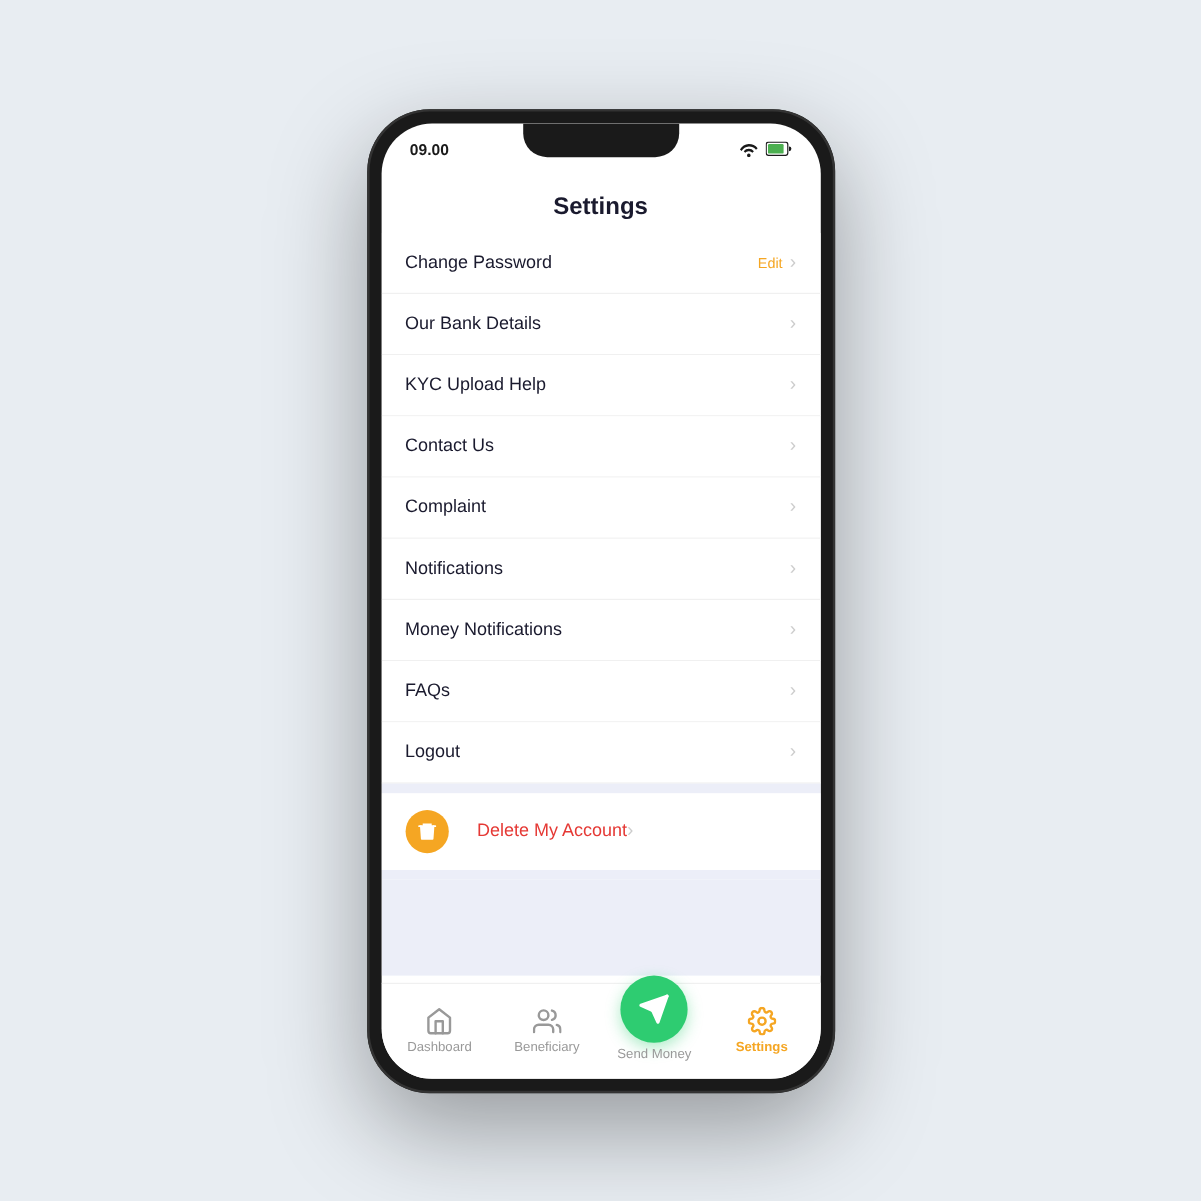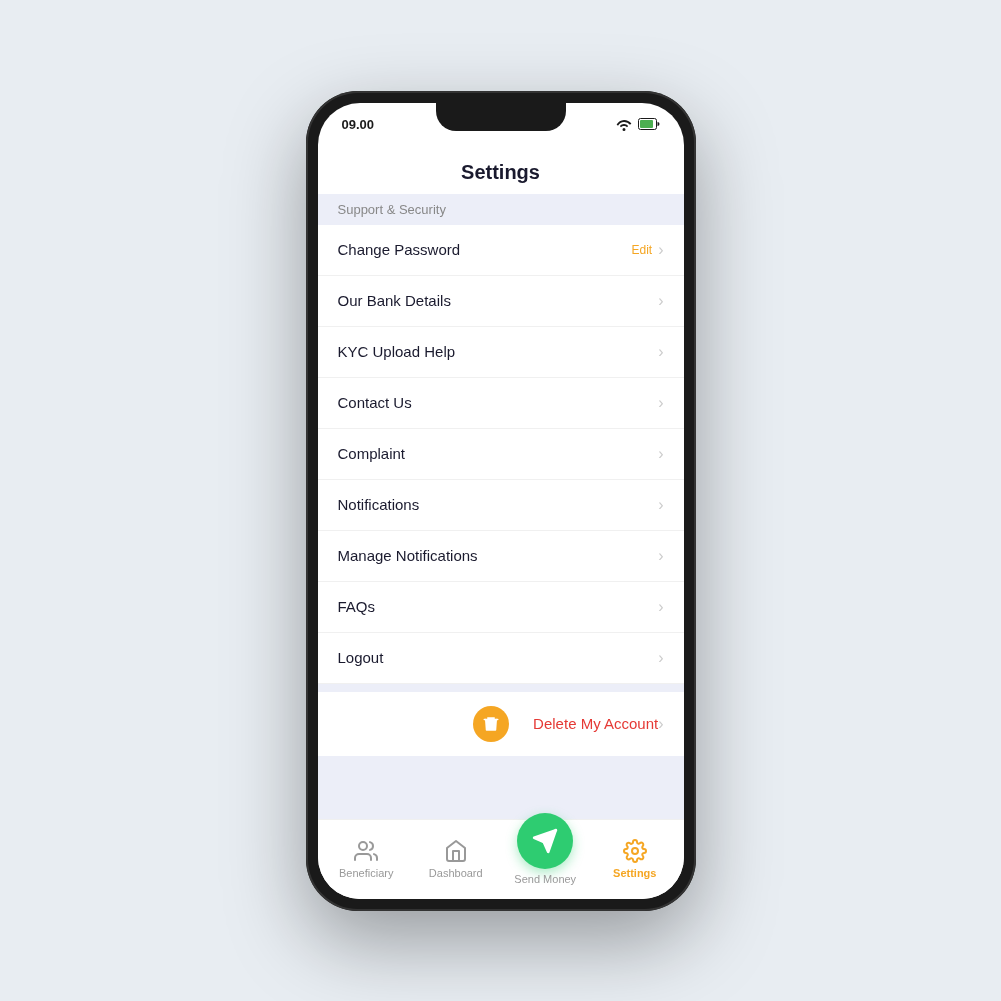--- a/index.html
+++ b/index.html
@@ -120,21 +120,21 @@
       font-size: 16px;
     }
     
     .delete-section {
       background: #eceef8;
       padding: 4px 0;
     }
     .delete-item {
       display: flex;
       align-items: center;
-      justify-content: flex-end;
+      justify-content: flex-start;
       padding: 14px 20px;
       background: #fff;
       cursor: pointer;
       margin: 4px 0;
     }
     .delete-icon-circle {
       width: 36px;
       height: 36px;
       background: #f5a623;
       border-radius: 50%;
@@ -231,21 +231,20 @@
           <rect x="2" y="2" width="13" height="8" rx="1" fill="#4caf50"></rect>
           <path d="M19.5 4v4a1.5 1.5 0 000-4z" fill="#1a1a1a"></path>
         </svg>
       </div>
     </div>
 
     <div class="page-title">Settings</div>
 
     <div class="content">
 
-      <div class="section-header">Support &amp; Security</div>
 
       <div id="menu-list">
           <div class="menu-item">
             <div class="menu-item-left">
               <span class="menu-item-text">Change Password</span>
             </div>
             <div class="menu-item-right">
               <span class="edit-label">Edit</span>
               <span class="chevron">›</span>
             </div>
@@ -285,21 +284,21 @@
           <div class="menu-item">
             <div class="menu-item-left">
               <span class="menu-item-text">Notifications</span>
             </div>
             <div class="menu-item-right">
               <span class="chevron">›</span>
             </div>
           </div>
           <div class="menu-item">
             <div class="menu-item-left">
-              <span class="menu-item-text">Manage Notifications</span>
+              <span class="menu-item-text">Money Notifications</span>
             </div>
             <div class="menu-item-right">
               <span class="chevron">›</span>
             </div>
           </div>
           <div class="menu-item">
             <div class="menu-item-left">
               <span class="menu-item-text">FAQs</span>
             </div>
             <div class="menu-item-right">
@@ -335,34 +334,34 @@
         </div>
       </div>
 
       <div class="spacer-section"></div>
     </div>
 
     <div class="bottom-nav">
 
       <div class="nav-item">
         <svg width="24" height="24" viewBox="0 0 24 24" fill="none" stroke="#999" stroke-width="2" stroke-linecap="round" stroke-linejoin="round">
+          <path d="M3 9l9-7 9 7v11a2 2 0 01-2 2H5a2 2 0 01-2-2z"></path>
+          <polyline points="9 22 9 12 15 12 15 22"></polyline>
+        </svg>
+        <span class="nav-label">Dashboard</span>
+      </div>
+
+      <div class="nav-item">
+        <svg width="24" height="24" viewBox="0 0 24 24" fill="none" stroke="#999" stroke-width="2" stroke-linecap="round" stroke-linejoin="round">
           <path d="M17 21v-2a4 4 0 00-4-4H5a4 4 0 00-4 4v2"></path>
           <circle cx="9" cy="7" r="4"></circle>
           <path d="M23 21v-2a4 4 0 00-3-3.87"></path>
           <path d="M16 3.13a4 4 0 010 7.75"></path>
         </svg>
         <span class="nav-label">Beneficiary</span>
-      </div>
-
-      <div class="nav-item">
-        <svg width="24" height="24" viewBox="0 0 24 24" fill="none" stroke="#999" stroke-width="2" stroke-linecap="round" stroke-linejoin="round">
-          <path d="M3 9l9-7 9 7v11a2 2 0 01-2 2H5a2 2 0 01-2-2z"></path>
-          <polyline points="9 22 9 12 15 12 15 22"></polyline>
-        </svg>
-        <span class="nav-label">Dashboard</span>
       </div>
 
       <div class="nav-center-wrap">
         <div class="send-money-btn">
           <svg width="24" height="24" viewBox="0 0 24 24" fill="none">
             <path d="M22 2L11 13" stroke="white" stroke-width="2.5" stroke-linecap="round" stroke-linejoin="round"></path>
             <path d="M22 2L15 22 11 13 2 9l20-7z" stroke="white" stroke-width="2.5" stroke-linecap="round" stroke-linejoin="round"></path>
           </svg>
         </div>
         <span class="nav-label nav-center-label">Send Money</span>

